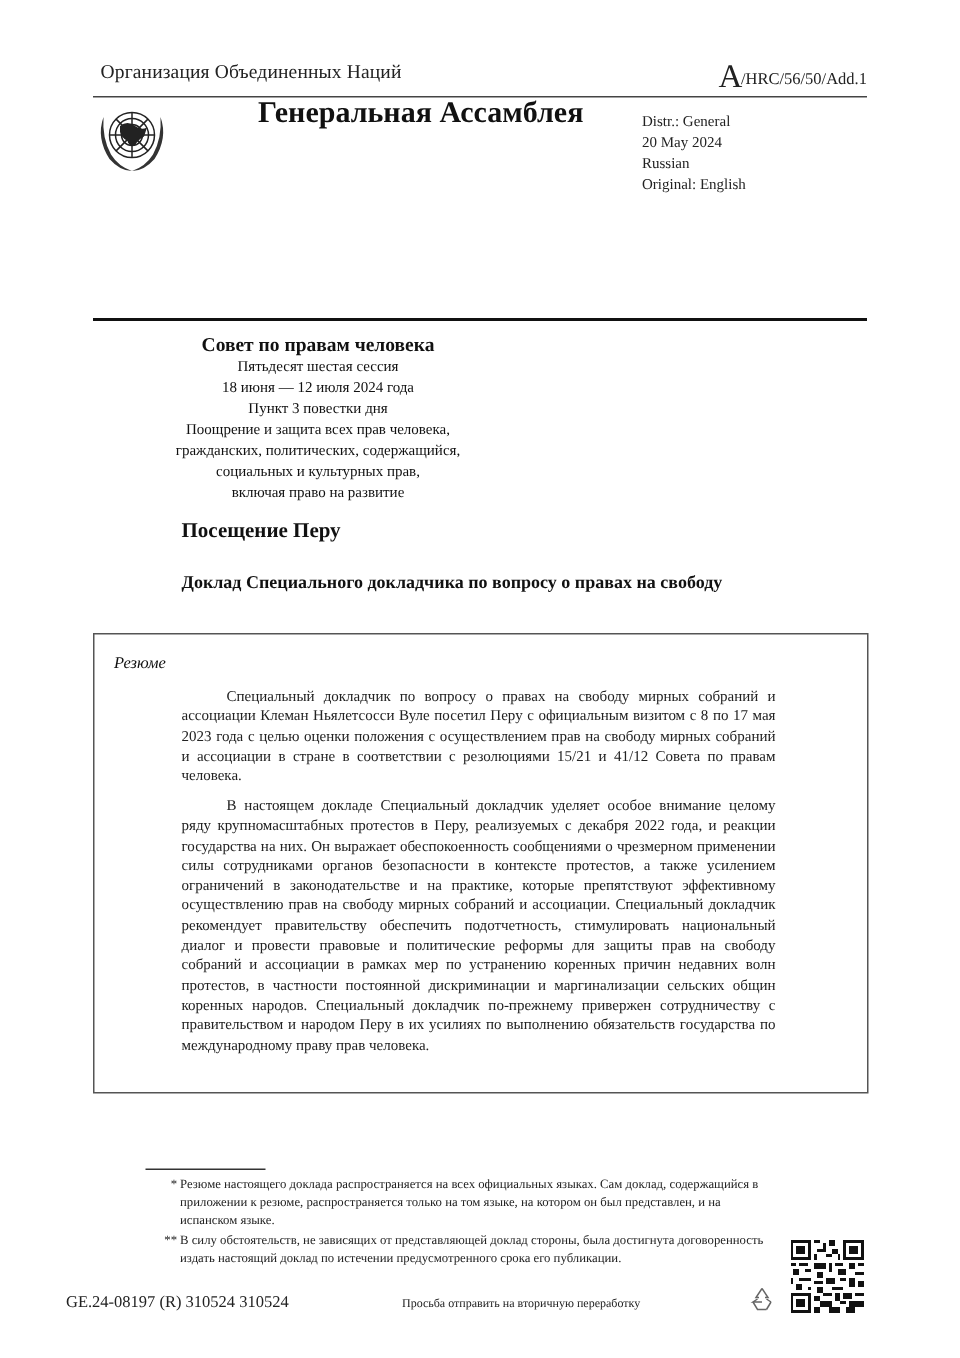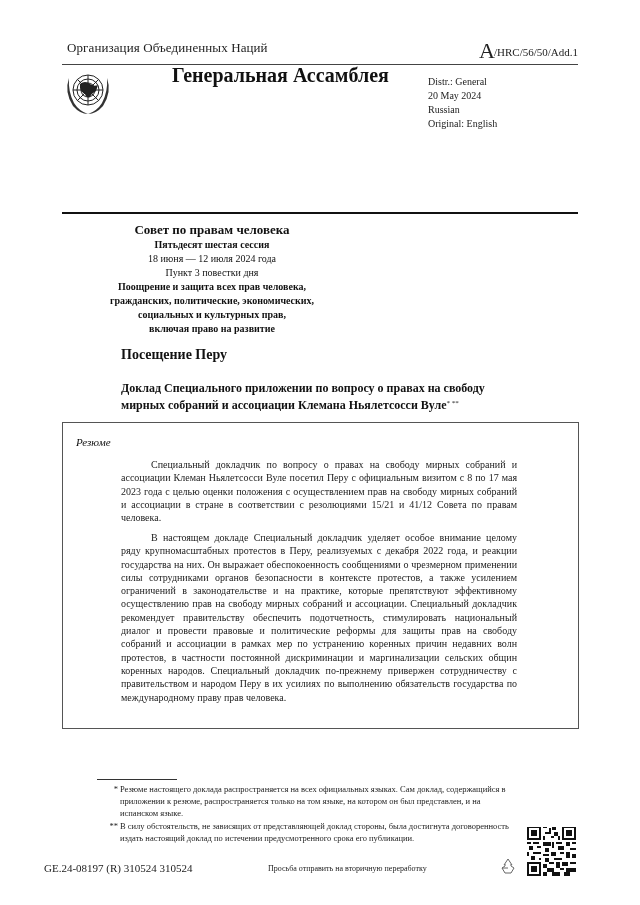--- a/index.html
+++ b/index.html
@@ -21,21 +21,21 @@
     .un-logo { left: 62px; top: 68px; width: 52px; height: 48px; }
     .assembly-title { left: 128px; top: 64px; font-size: 20px; font-weight: bold; color: #111; margin-left: 44px; }
     .distr { left: 428px; top: 75px; font-size: 10px; line-height: 14px; color: #222; }
 
     .thick-rule { left: 62px; top: 212px; width: 516px; height: 2px; background: #111; }
 
     
     .council { left: 62px; top: 222px; width: 300px; color: #111; text-align: center; }
     .council .c-title { font-size: 13px; font-weight: bold; line-height: 16px; }
     .council .c-line { font-size: 10px; line-height: 14px; }
-    .council .bold { font-weight: bold; }
+    .council .bold { font-weight: normal; }
 
     .visit-title { left: 121px; top: 347px; font-size: 14px; font-weight: bold; }
     .report-title { left: 121px; top: 381px; width: 460px; font-size: 12px; font-weight: bold; line-height: 15px; }
     .report-title sup { font-size: 7px; font-weight: normal; vertical-align: 4px; }
 
     
     .summary-box {
       left: 62px; top: 422px; width: 517px; height: 307px;
       border: 1.5px solid #555;
     }
@@ -96,30 +96,29 @@
 </div>
 
 <div class="abs thick-rule"></div>
 
 <div class="abs council">
   <div class="c-title">Совет по правам человека</div>
   <div class="c-line bold">Пятьдесят шестая сессия</div>
   <div class="c-line">18 июня — 12 июля 2024 года</div>
   <div class="c-line">Пункт 3 повестки дня</div>
   <div class="c-line bold">Поощрение и защита всех прав человека,</div>
-  <div class="c-line bold">гражданских, политические, экономических,</div>
+  <div class="c-line bold">гражданских, политических, содержащийся,</div>
   <div class="c-line bold">социальных и культурных прав,</div>
   <div class="c-line bold">включая право на развитие</div>
 </div>
 
 <div class="abs visit-title">Посещение Перу</div>
 
 <div class="abs report-title">
-  <div>Доклад Специального приложении по вопросу о правах на свободу</div>
-  <div><span>мирных собраний и ассоциации Клемана Ньялетсосси Вуле</span><sup>* **</sup></div>
+  <div>Доклад Специального докладчика по вопросу о правах на свободу</div>
 </div>
 
 <div class="abs summary-box"></div>
 <div class="abs summary-label">Резюме</div>
 <div class="abs summary-text p1">
   <p>Специальный докладчик по вопросу о правах на свободу мирных собраний и ассоциации Клеман Ньялетсосси Вуле посетил Перу с официальным визитом с 8 по 17 мая 2023 года с целью оценки положения с осуществлением прав на свободу мирных собраний и ассоциации в стране в соответствии с резолюциями 15/21 и 41/12 Совета по правам человека.</p>
 </div>
 <div class="abs summary-text p2">
   <p>В настоящем докладе Специальный докладчик уделяет особое внимание целому ряду крупномасштабных протестов в Перу, реализуемых с декабря 2022 года, и реакции государства на них. Он выражает обеспокоенность сообщениями о чрезмерном применении силы сотрудниками органов безопасности в контексте протестов, а также усилением ограничений в законодательстве и на практике, которые препятствуют эффективному осуществлению прав на свободу мирных собраний и ассоциации. Специальный докладчик рекомендует правительству обеспечить подотчетность, стимулировать национальный диалог и провести правовые и политические реформы для защиты прав на свободу собраний и ассоциации в рамках мер по устранению коренных причин недавних волн протестов, в частности постоянной дискриминации и маргинализации сельских общин коренных народов. Специальный докладчик по-прежнему привержен сотрудничеству с правительством и народом Перу в их усилиях по выполнению обязательств государства по международному праву прав человека.</p>
 </div>

